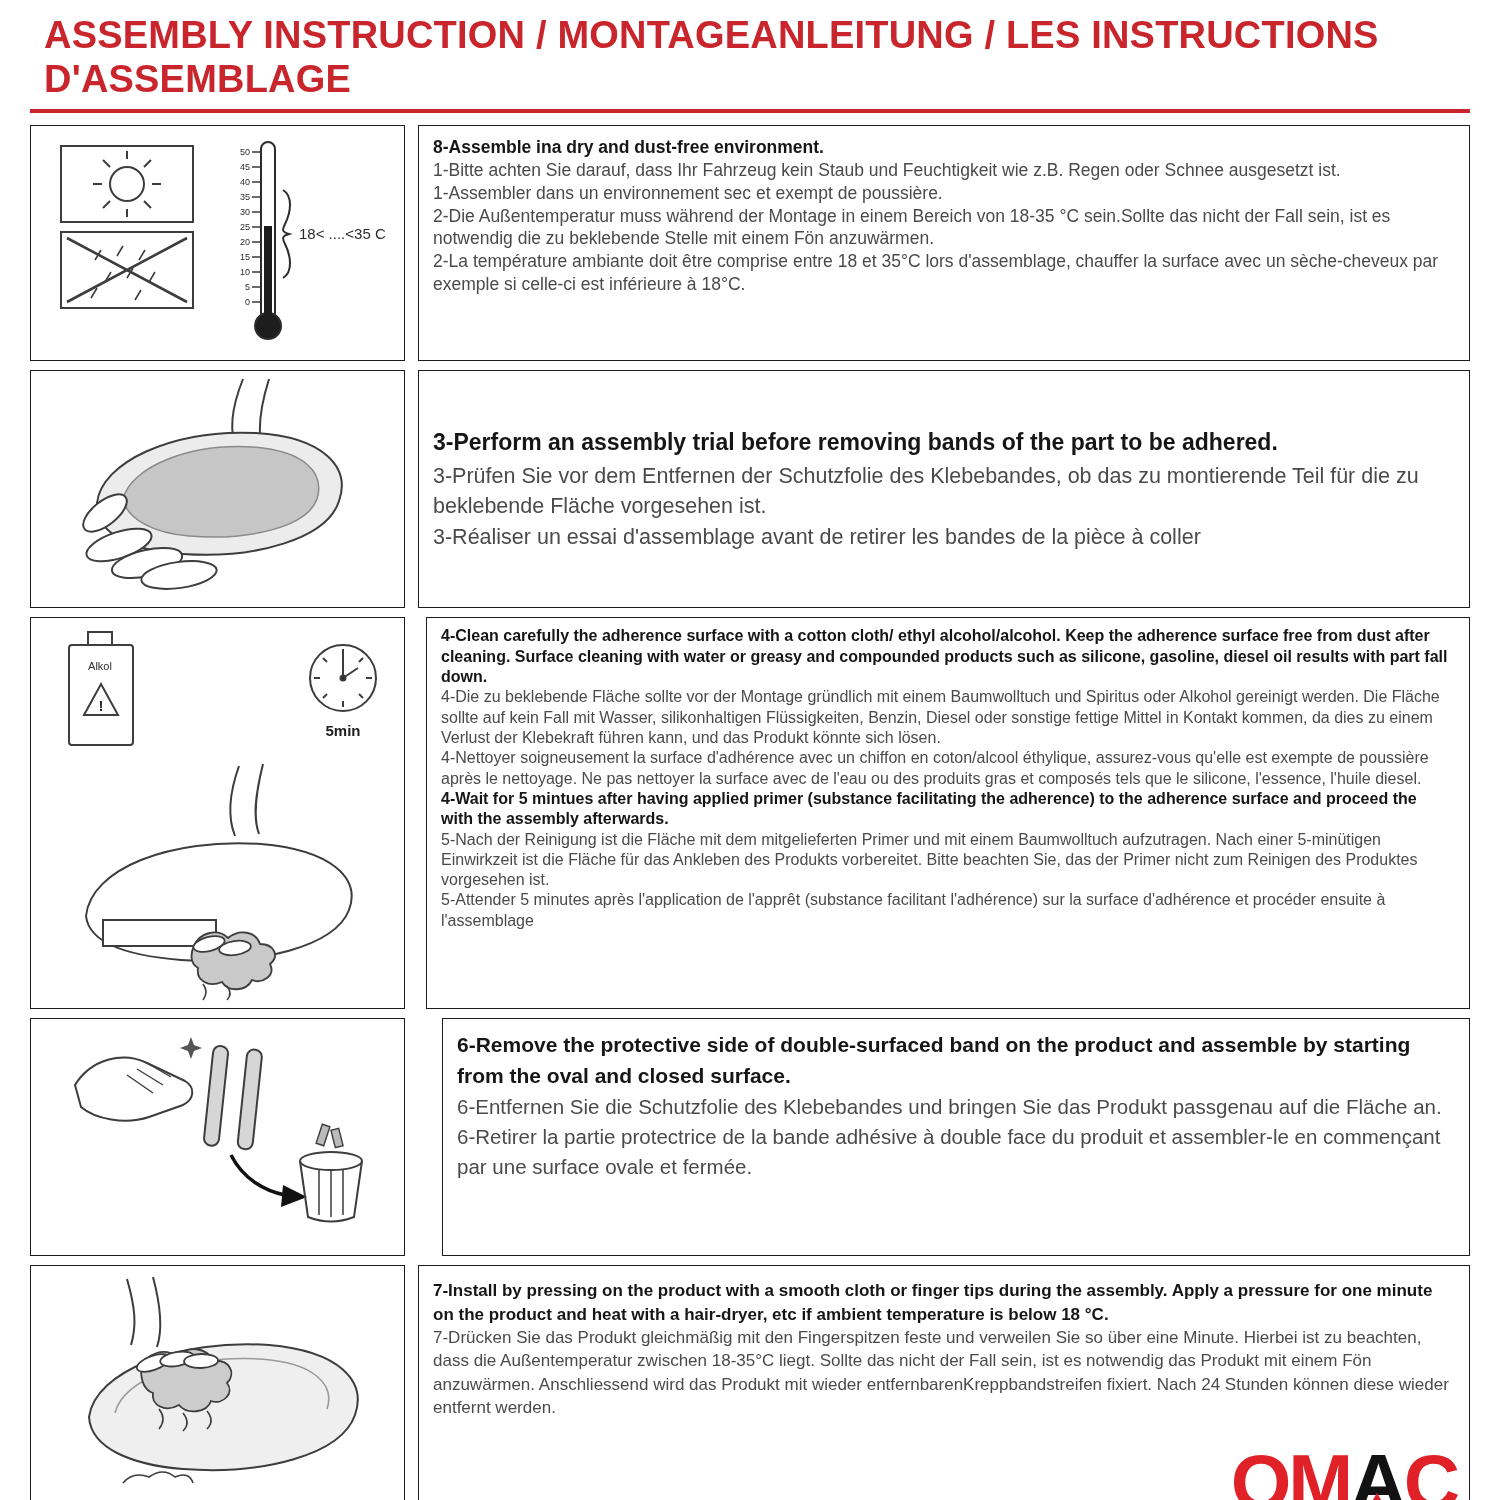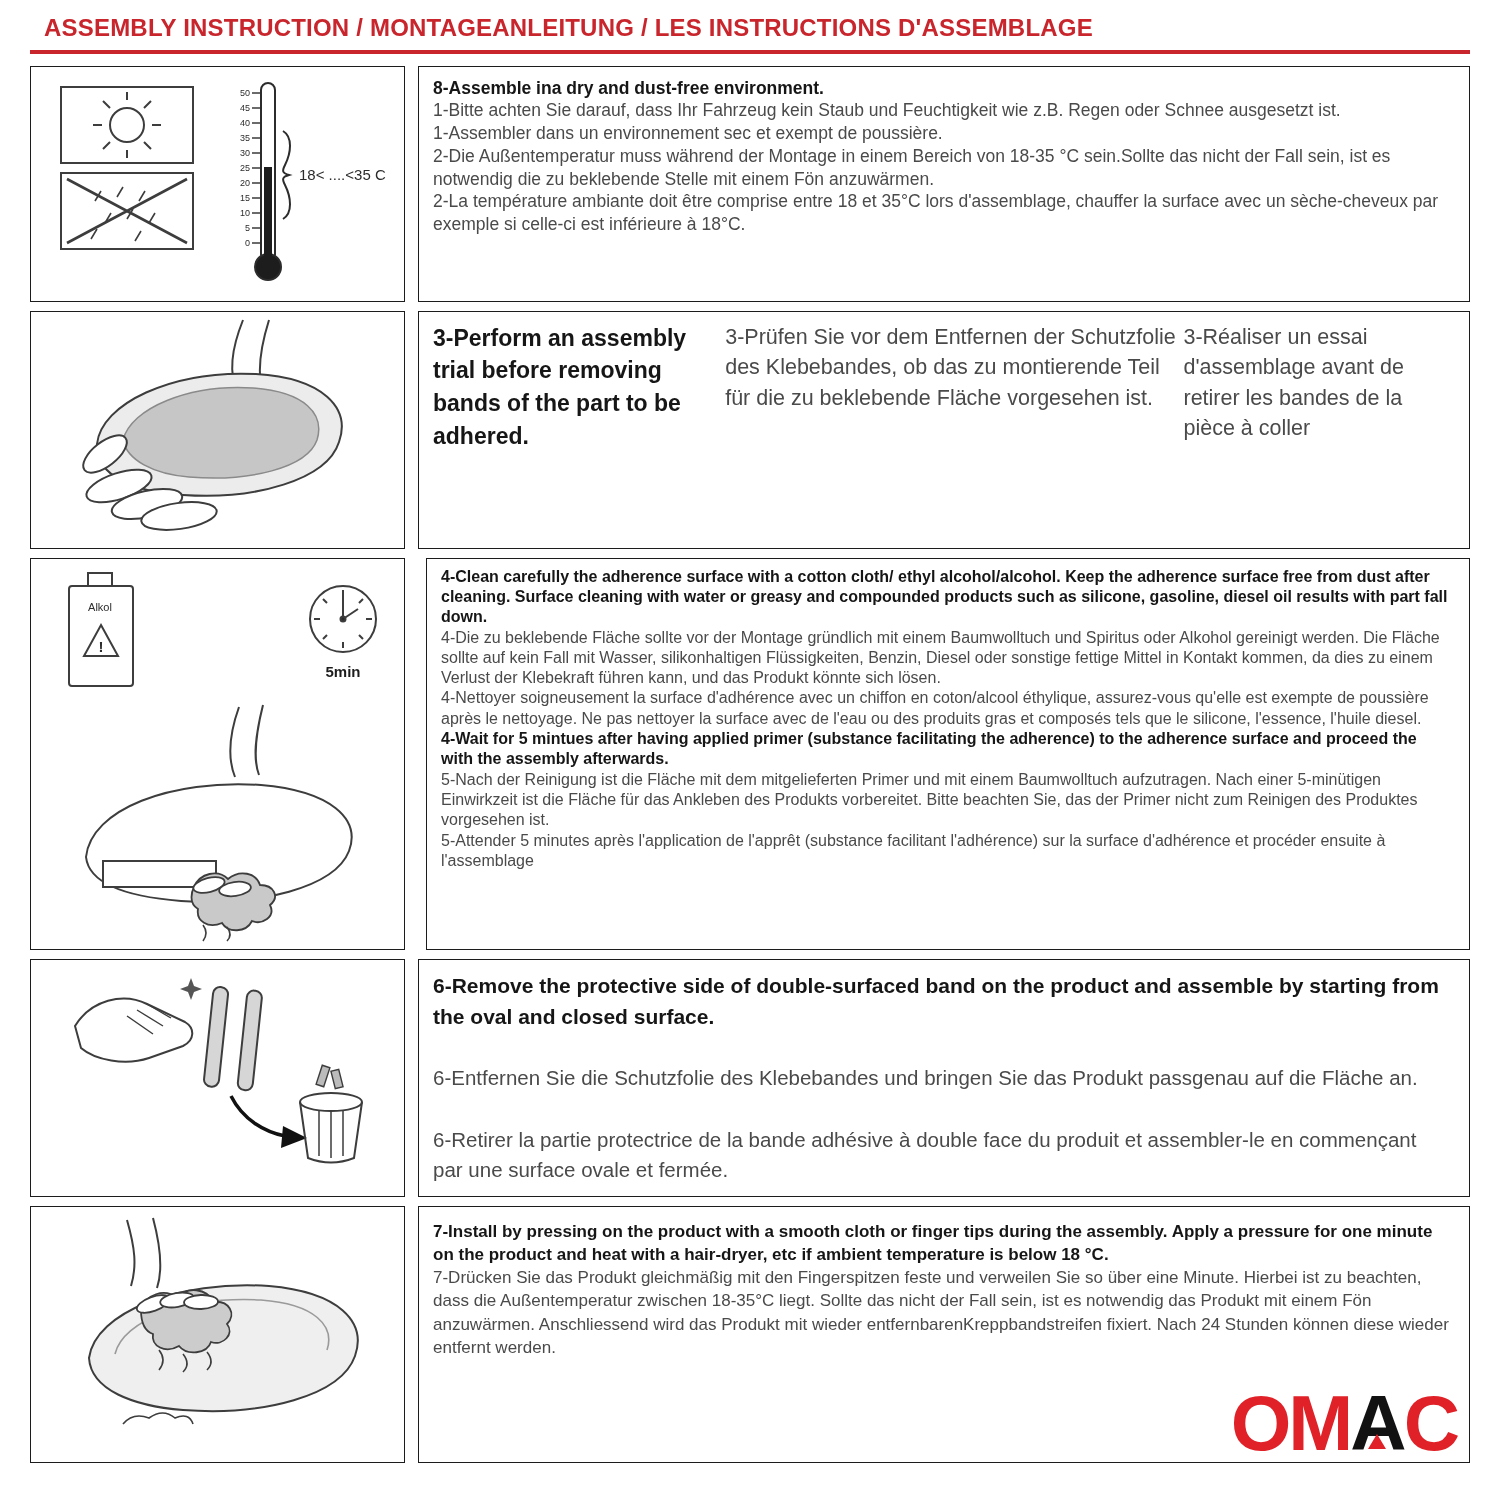--- a/index.html
+++ b/index.html
@@ -1,36 +1,36 @@
 <!DOCTYPE html>
 <html><head>
 <meta charset="utf-8">
 <style>
   * { box-sizing: border-box; margin: 0; padding: 0; }
   html,body { background:#ffffff; }
   body { width:1500px; height:1500px; font-family:"Liberation Sans", sans-serif; }
   .page { position:relative; width:1500px; height:1500px; padding:14px 30px 0 30px; overflow:hidden; background:#fff; }
 
-  .title { color:#c9252c; font-size:24px; font-weight:800; line-height:1.15; padding-left:14px; letter-spacing:.2px; }
+  .title { color:#c9252c; font-size:38px; font-weight:800; line-height:1.15; padding-left:14px; letter-spacing:.2px; }
   .rule  { height:4px; background:#c9252c; margin-top:8px; margin-bottom:12px; }
 
   .row { display:flex; gap:13px; margin-bottom:9px; }
   .illus { flex:0 0 375px; width:375px; border:1px solid #1c1c1c; background:#fff;
            display:flex; align-items:center; justify-content:center; overflow:hidden; }
   .textbox { flex:1; border:1px solid #1c1c1c; background:#fff; padding:10px 20px 10px 14px;
              color:#4a4a4a; overflow:hidden; position:relative; }
   .textbox p { margin:0; }
   p.b { font-weight:700; color:#161616; }
   .gap { margin-top:13px; }
 
   .s1 { height:236px; } .s1 .textbox { font-size:17.5px; line-height:1.3; }
-  .s2 { height:238px; } .s2 .textbox { font-size:21.5px; line-height:1.42; display:flex; flex-direction:row; justify-content:center; }
+  .s2 { height:238px; } .s2 .textbox { font-size:21.5px; line-height:1.42; display:flex; flex-direction:column; justify-content:center; }
                         .s2 p.b { font-size:23px; margin-bottom:2px; }
   .s3 { height:392px; } .s3 .textbox { font-size:16px; line-height:1.27; padding-top:8px;margin-left:8px; }
-  .s4 { height:238px; } .s4 .textbox { font-size:20.5px; line-height:1.48; display:flex; flex-direction:column; justify-content:space-between; }
+  .s4 { height:238px; } .s4 .textbox { font-size:20.5px; line-height:1.48; display:flex; flex-direction:column; justify-content:flex-start;margin-left:24px; }
                         .s4 p.b { font-size:21px; }
   .s5 { height:257px; } .s5 .textbox { font-size:17px; line-height:1.37; padding-top:13px; }
   .s1 .illus, .s2 .illus, .s3 .illus, .s4 .illus, .s5 .illus { align-items:center; }
 
   .logo { position:absolute; right:12px; bottom:0px; font-weight:800; font-size:78px;
           letter-spacing:-3px; line-height:1; user-select:none; }
   .lg-red { color:#e02128; }
   .lg-blk { color:#121212; position:relative; display:inline-block; }
   .lg-blk::after { content:""; position:absolute; left:50%; transform:translateX(-50%); bottom:13px;
                    border-left:9px solid transparent; border-right:9px solid transparent;

